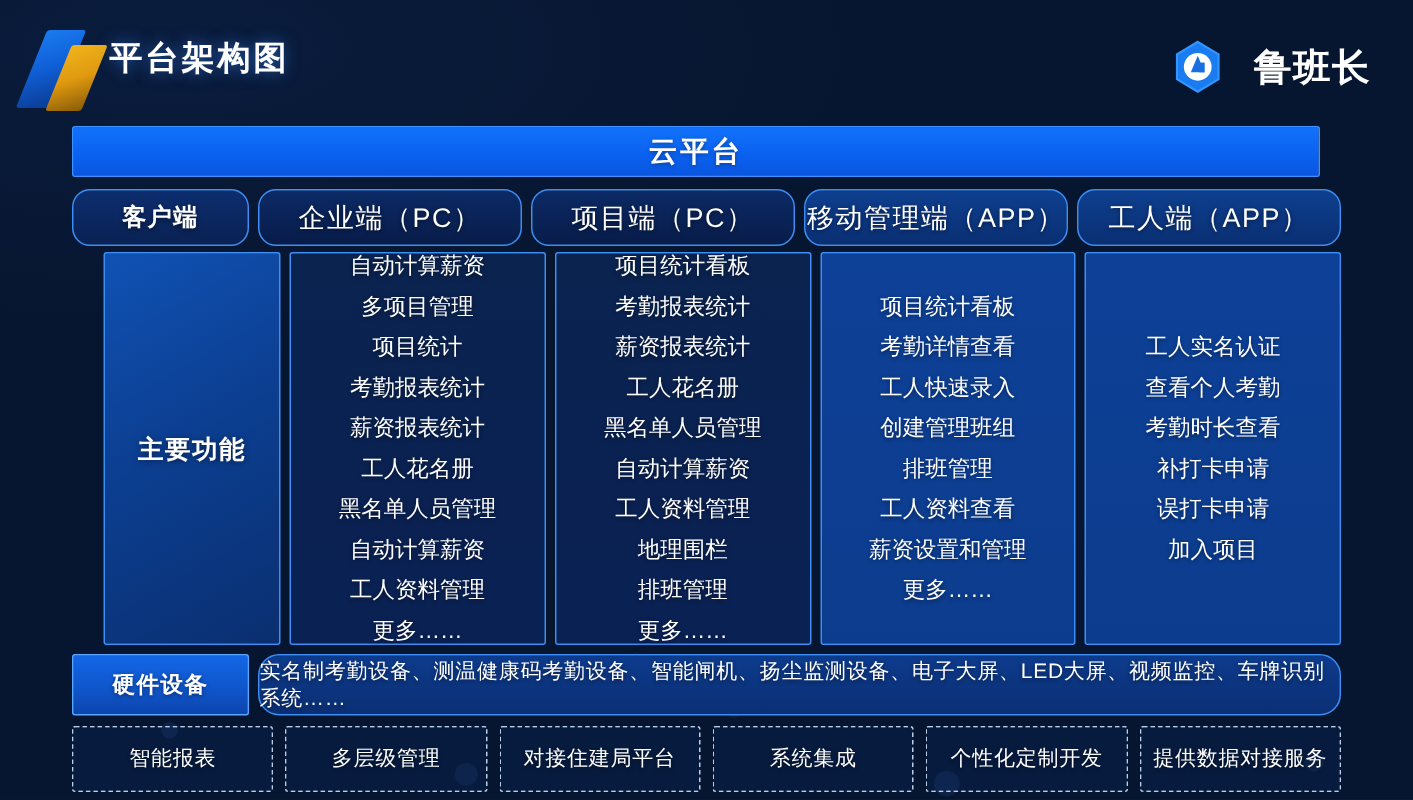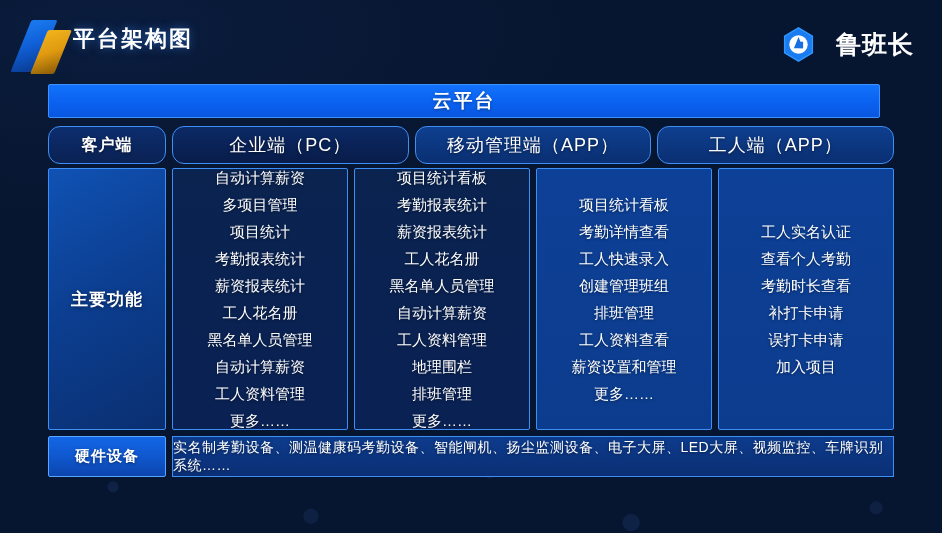--- a/index.html
+++ b/index.html
@@ -74,39 +74,40 @@
   .row-main{position:absolute;left:0;top:84px;width:846px;height:262px;display:flex;gap:6px;}
   .mcell{
     box-sizing:border-box;border:1px solid #3d8ef5;border-radius:2px;
     display:flex;flex-direction:column;align-items:center;justify-content:center;
     color:#fff;
   }
   .mcell.side{
     width:118px;flex:0 0 118px;font-size:17px;font-weight:bold;letter-spacing:1px;
     background:linear-gradient(150deg,#1052b4 0%,#0c3f92 45%,#0a2f70 100%);
     text-shadow:0 1px 4px rgba(0,0,0,.5);
+    margin-left:21px;
   }
   .mcell.col{flex:1;background:linear-gradient(180deg,#0a234f 0%,#0a2154 100%);
     padding:10px 4px;}
   .mcell.col.bright{background:linear-gradient(180deg,#0d4097 0%,#0c3c8d 100%);}
   .mcell .fn{
     font-size:15px;line-height:1;color:#ffffff;margin:0;padding:6px 0;
     text-shadow:0 1px 3px rgba(0,0,0,.45);white-space:nowrap;
   }
 
   .row-hw{position:absolute;left:0;top:352px;width:846px;height:41px;display:flex;gap:6px;}
   .hw-label{
     box-sizing:border-box;width:118px;flex:0 0 118px;border:1px solid #58a6ff;border-radius:2px;
     background:linear-gradient(180deg,#1366e6 0%,#0f56cc 55%,#0c45ad 100%);
     display:flex;align-items:center;justify-content:center;
     color:#fff;font-size:15px;font-weight:bold;letter-spacing:1px;
     text-shadow:0 1px 3px rgba(0,0,0,.45);
   }
   .hw-text{
-    box-sizing:border-box;flex:1;border:1px solid #3d8ef5;border-radius:0;
+    box-sizing:border-box;flex:1;border:1px solid #3d8ef5;border-radius:14px;
     background:linear-gradient(180deg,#0d3b8c 0%,#0b2f74 100%);
     display:flex;align-items:center;justify-content:center;
     color:#fff;font-size:14px;letter-spacing:.5px;
     text-shadow:0 1px 3px rgba(0,0,0,.45);
   }
 
   .row-tags{position:absolute;left:0;top:400px;width:846px;height:44px;display:flex;gap:8px;}
   .tag{
     box-sizing:border-box;flex:1;border:1px dashed #b9cfe8;border-radius:2px;
     display:flex;align-items:center;justify-content:center;
@@ -138,20 +139,21 @@
     </div>
   </div>
 
   <div id="board">
 
     <div class="cloud">云平台</div>
 
     <div class="row-head">
       <div class="hcell side">客户端</div>
       <div class="hcell col">企业端（PC）</div>
+      <div class="hcell col">项目端（PC）</div>
       <div class="hcell col bright">移动管理端（APP）</div>
       <div class="hcell col bright">工人端（APP）</div>
     </div>
 
     <div class="row-main">
       <div class="mcell side">主要功能</div>
 
       <div class="mcell col">
         <p class="fn">自动计算薪资</p>
         <p class="fn">多项目管理</p>
@@ -197,15 +199,23 @@
         <p class="fn">误打卡申请</p>
         <p class="fn">加入项目</p>
       </div>
     </div>
 
     <div class="row-hw">
       <div class="hw-label">硬件设备</div>
       <div class="hw-text">实名制考勤设备、测温健康码考勤设备、智能闸机、扬尘监测设备、电子大屏、LED大屏、视频监控、车牌识别系统……</div>
     </div>
 
+    <div class="row-tags">
+      <div class="tag">智能报表</div>
+      <div class="tag">多层级管理</div>
+      <div class="tag">对接住建局平台</div>
+      <div class="tag">系统集成</div>
+      <div class="tag">个性化定制开发</div>
+      <div class="tag">提供数据对接服务</div>
+    </div>
 
   </div>
 </div>
 
 </body></html>

